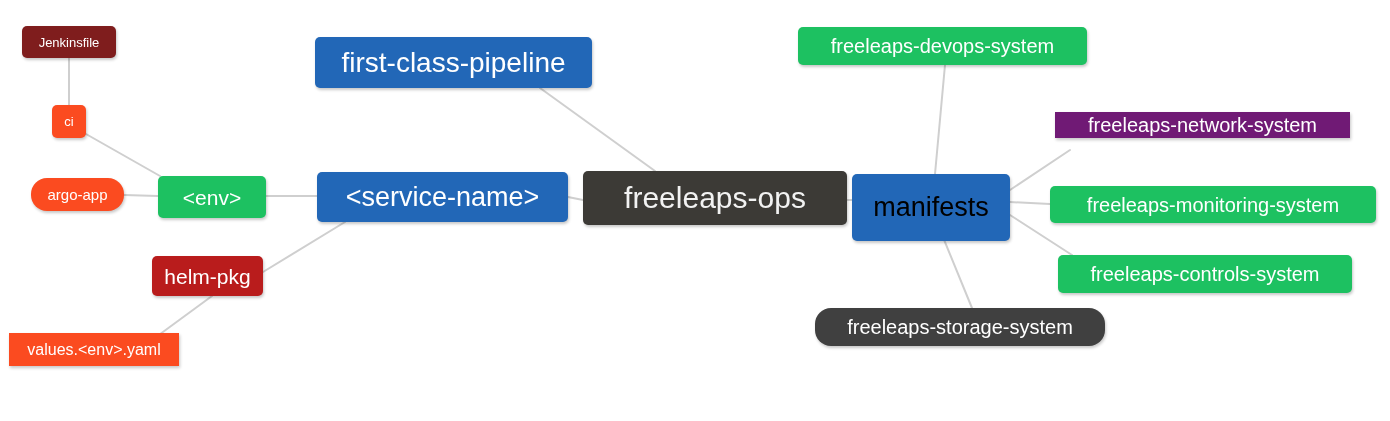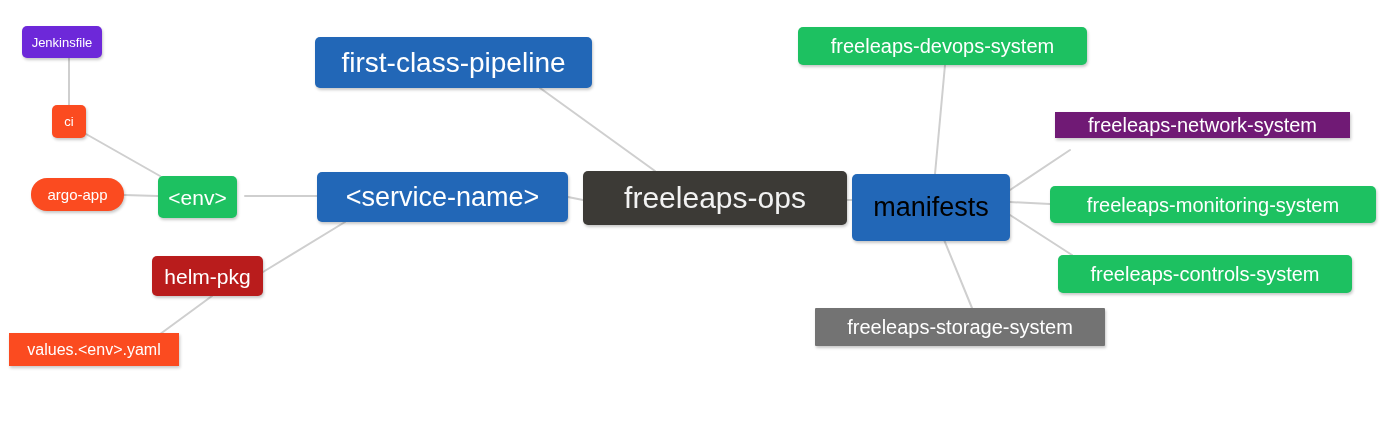--- a/index.html
+++ b/index.html
@@ -59,30 +59,30 @@
       <line x1="540" y1="88" x2="655" y2="171" stroke="#cfcfcf" stroke-width="2" stroke-linecap="round"></line>
       <line x1="568" y1="197" x2="583" y2="200" stroke="#cfcfcf" stroke-width="2" stroke-linecap="round"></line>
       <line x1="847" y1="200" x2="852" y2="200" stroke="#cfcfcf" stroke-width="2" stroke-linecap="round"></line>
       <line x1="935" y1="174" x2="945" y2="65" stroke="#cfcfcf" stroke-width="2" stroke-linecap="round"></line>
       <line x1="1010" y1="190" x2="1070" y2="150" stroke="#cfcfcf" stroke-width="2" stroke-linecap="round"></line>
       <line x1="1010" y1="202" x2="1050" y2="204" stroke="#cfcfcf" stroke-width="2" stroke-linecap="round"></line>
       <line x1="1010" y1="215" x2="1072" y2="255" stroke="#cfcfcf" stroke-width="2" stroke-linecap="round"></line>
       <line x1="938" y1="225" x2="972" y2="308" stroke="#cfcfcf" stroke-width="2" stroke-linecap="round"></line>
     </svg>
   <div id="node-layer">
-      <div class="node" style="left: 22px; top: 26px; width: 80px; height: 32px; background: #6d28d9; color: rgb(255, 255, 255); font-size: 13px; border-radius: 5px;">
+      <div class="node" style="left: 22px; top: 26px; width: 94px; height: 32px; background: #7f1d1d; color: rgb(255, 255, 255); font-size: 13px; border-radius: 5px;">
         <span class="node-label">Jenkinsfile</span>
       </div>
       <div class="node" style="left: 52px; top: 105px; width: 34px; height: 33px; background: rgb(251, 75, 32); color: rgb(255, 255, 255); font-size: 13px; border-radius: 5px;">
         <span class="node-label">ci</span>
       </div>
       <div class="node" style="left: 31px; top: 178px; width: 93px; height: 33px; background: rgb(251, 75, 32); color: rgb(255, 255, 255); font-size: 15px; border-radius: 16px;">
         <span class="node-label">argo-app</span>
       </div>
-      <div class="node" style="left: 158px; top: 176px; width: 79px; height: 42px; background: rgb(29, 193, 97); color: rgb(255, 255, 255); font-size: 21px; border-radius: 5px;">
+      <div class="node" style="left: 158px; top: 176px; width: 108px; height: 42px; background: rgb(29, 193, 97); color: rgb(255, 255, 255); font-size: 21px; border-radius: 5px;">
         <span class="node-label">&lt;env&gt;</span>
       </div>
       <div class="node" style="left: 152px; top: 256px; width: 111px; height: 40px; background: #b91c1c; color: rgb(255, 255, 255); font-size: 21px; border-radius: 5px;">
         <span class="node-label">helm-pkg</span>
       </div>
       <div class="node" style="left: 9px; top: 333px; width: 170px; height: 33px; background: rgb(251, 75, 32); color: rgb(255, 255, 255); font-size: 16px; border-radius: 0;">
         <span class="node-label">values.&lt;env&gt;.yaml</span>
       </div>
       <div class="node" style="left: 315px; top: 37px; width: 277px; height: 51px; background: rgb(34, 103, 183); color: rgb(255, 255, 255); font-size: 28px; border-radius: 5px;">
         <span class="node-label">first-class-pipeline</span>
@@ -101,17 +101,17 @@
       </div>
       <div class="node" style="left: 1055px; top: 112px; width: 295px; height: 26px; background: #701a75; color: rgb(255, 255, 255); font-size: 20px; border-radius: 0;">
         <span class="node-label">freeleaps-network-system</span>
       </div>
       <div class="node" style="left: 1050px; top: 186px; width: 326px; height: 37px; background: rgb(29, 193, 97); color: rgb(255, 255, 255); font-size: 20px; border-radius: 5px;">
         <span class="node-label">freeleaps-monitoring-system</span>
       </div>
       <div class="node" style="left: 1058px; top: 255px; width: 294px; height: 38px; background: rgb(29, 193, 97); color: rgb(255, 255, 255); font-size: 20px; border-radius: 5px;">
         <span class="node-label">freeleaps-controls-system</span>
       </div>
-      <div class="node" style="left: 815px; top: 308px; width: 290px; height: 38px; background: #737373; color: rgb(255, 255, 255); font-size: 20px; border-radius: 1px;">
+      <div class="node" style="left: 815px; top: 308px; width: 290px; height: 38px; background: #404040; color: rgb(255, 255, 255); font-size: 20px; border-radius: 16px;">
         <span class="node-label">freeleaps-storage-system</span>
       </div>
     </div>
 </div>
 
 </body></html>

